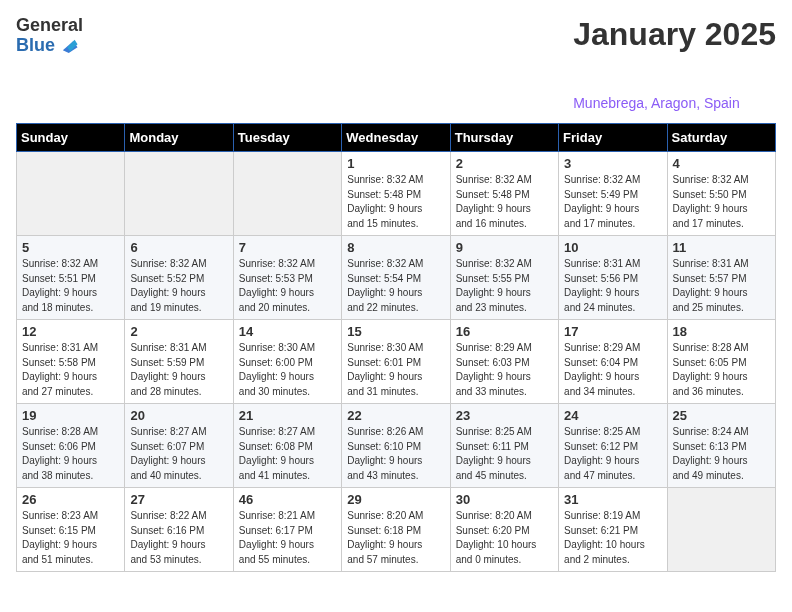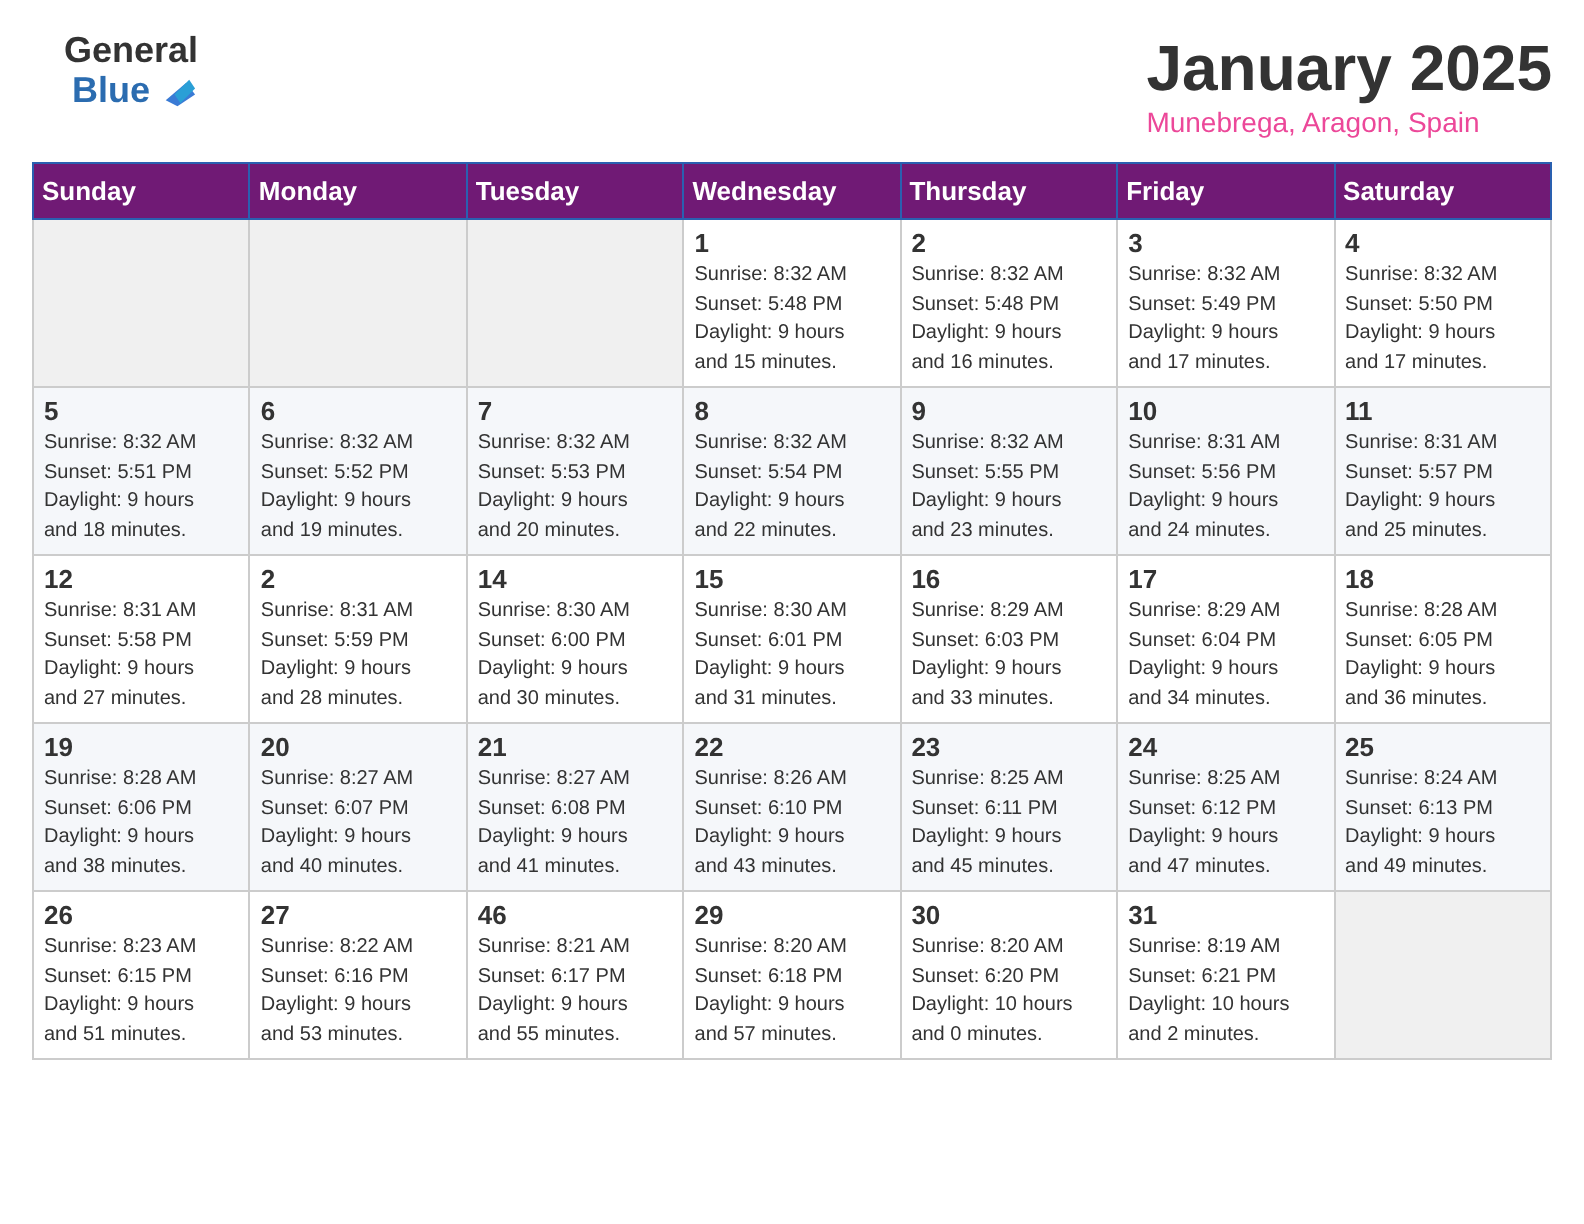--- a/index.html
+++ b/index.html
@@ -40,29 +40,30 @@
     .title-area {
       text-align: left;
     }
     .calendar-title {
       font-size: 32px;
       font-weight: bold;
       color: #333;
     }
     .calendar-subtitle {
       font-size: 14px;
-      color: #ec4899;
+      color: #8b5cf6;
+      margin-top: 42px;
     }
     .calendar-table {
       width: 100%;
       border-collapse: collapse;
       border: 1px solid #ccc;
     }
     .calendar-table th {
-      background-color: #701a75;
+      background-color: #000000;
       color: #fff;
       font-size: 13px;
       font-weight: bold;
       padding: 6px 4px;
       text-align: left;
       border: 1px solid #2a60b0;
     }
     .calendar-table td {
       vertical-align: top;
       border: 1px solid #ccc;
@@ -88,23 +89,23 @@
     }
     .empty-cell {
       background: #f0f0f0 !important;
     }
   </style>
 </head>
 <body>
 
 <div class="header-area">
   <div class="logo">
-    <div style="display:flex; flex-direction:column; align-items:flex-end;">
+    <div style="display:flex; flex-direction:column; ">
       <span class="logo-text-general">General</span>
-      <div style="display:flex; align-items:center; gap:2px;margin-left:20px;">
+      <div style="display:flex; align-items:center; gap:2px;">
         <span class="logo-text-blue">Blue</span>
         <svg class="logo-icon" viewBox="0 0 30 30" xmlns="http://www.w3.org/2000/svg">
           <polygon points="8,22 22,10 28,18 16,26" fill="#3a7bd5"></polygon>
           <polygon points="14,18 24,8 28,14 18,24" fill="#2a9fd6"></polygon>
         </svg>
       </div>
     </div>
   </div>
   <div class="title-area">
     <div class="calendar-title">January 2025</div>

